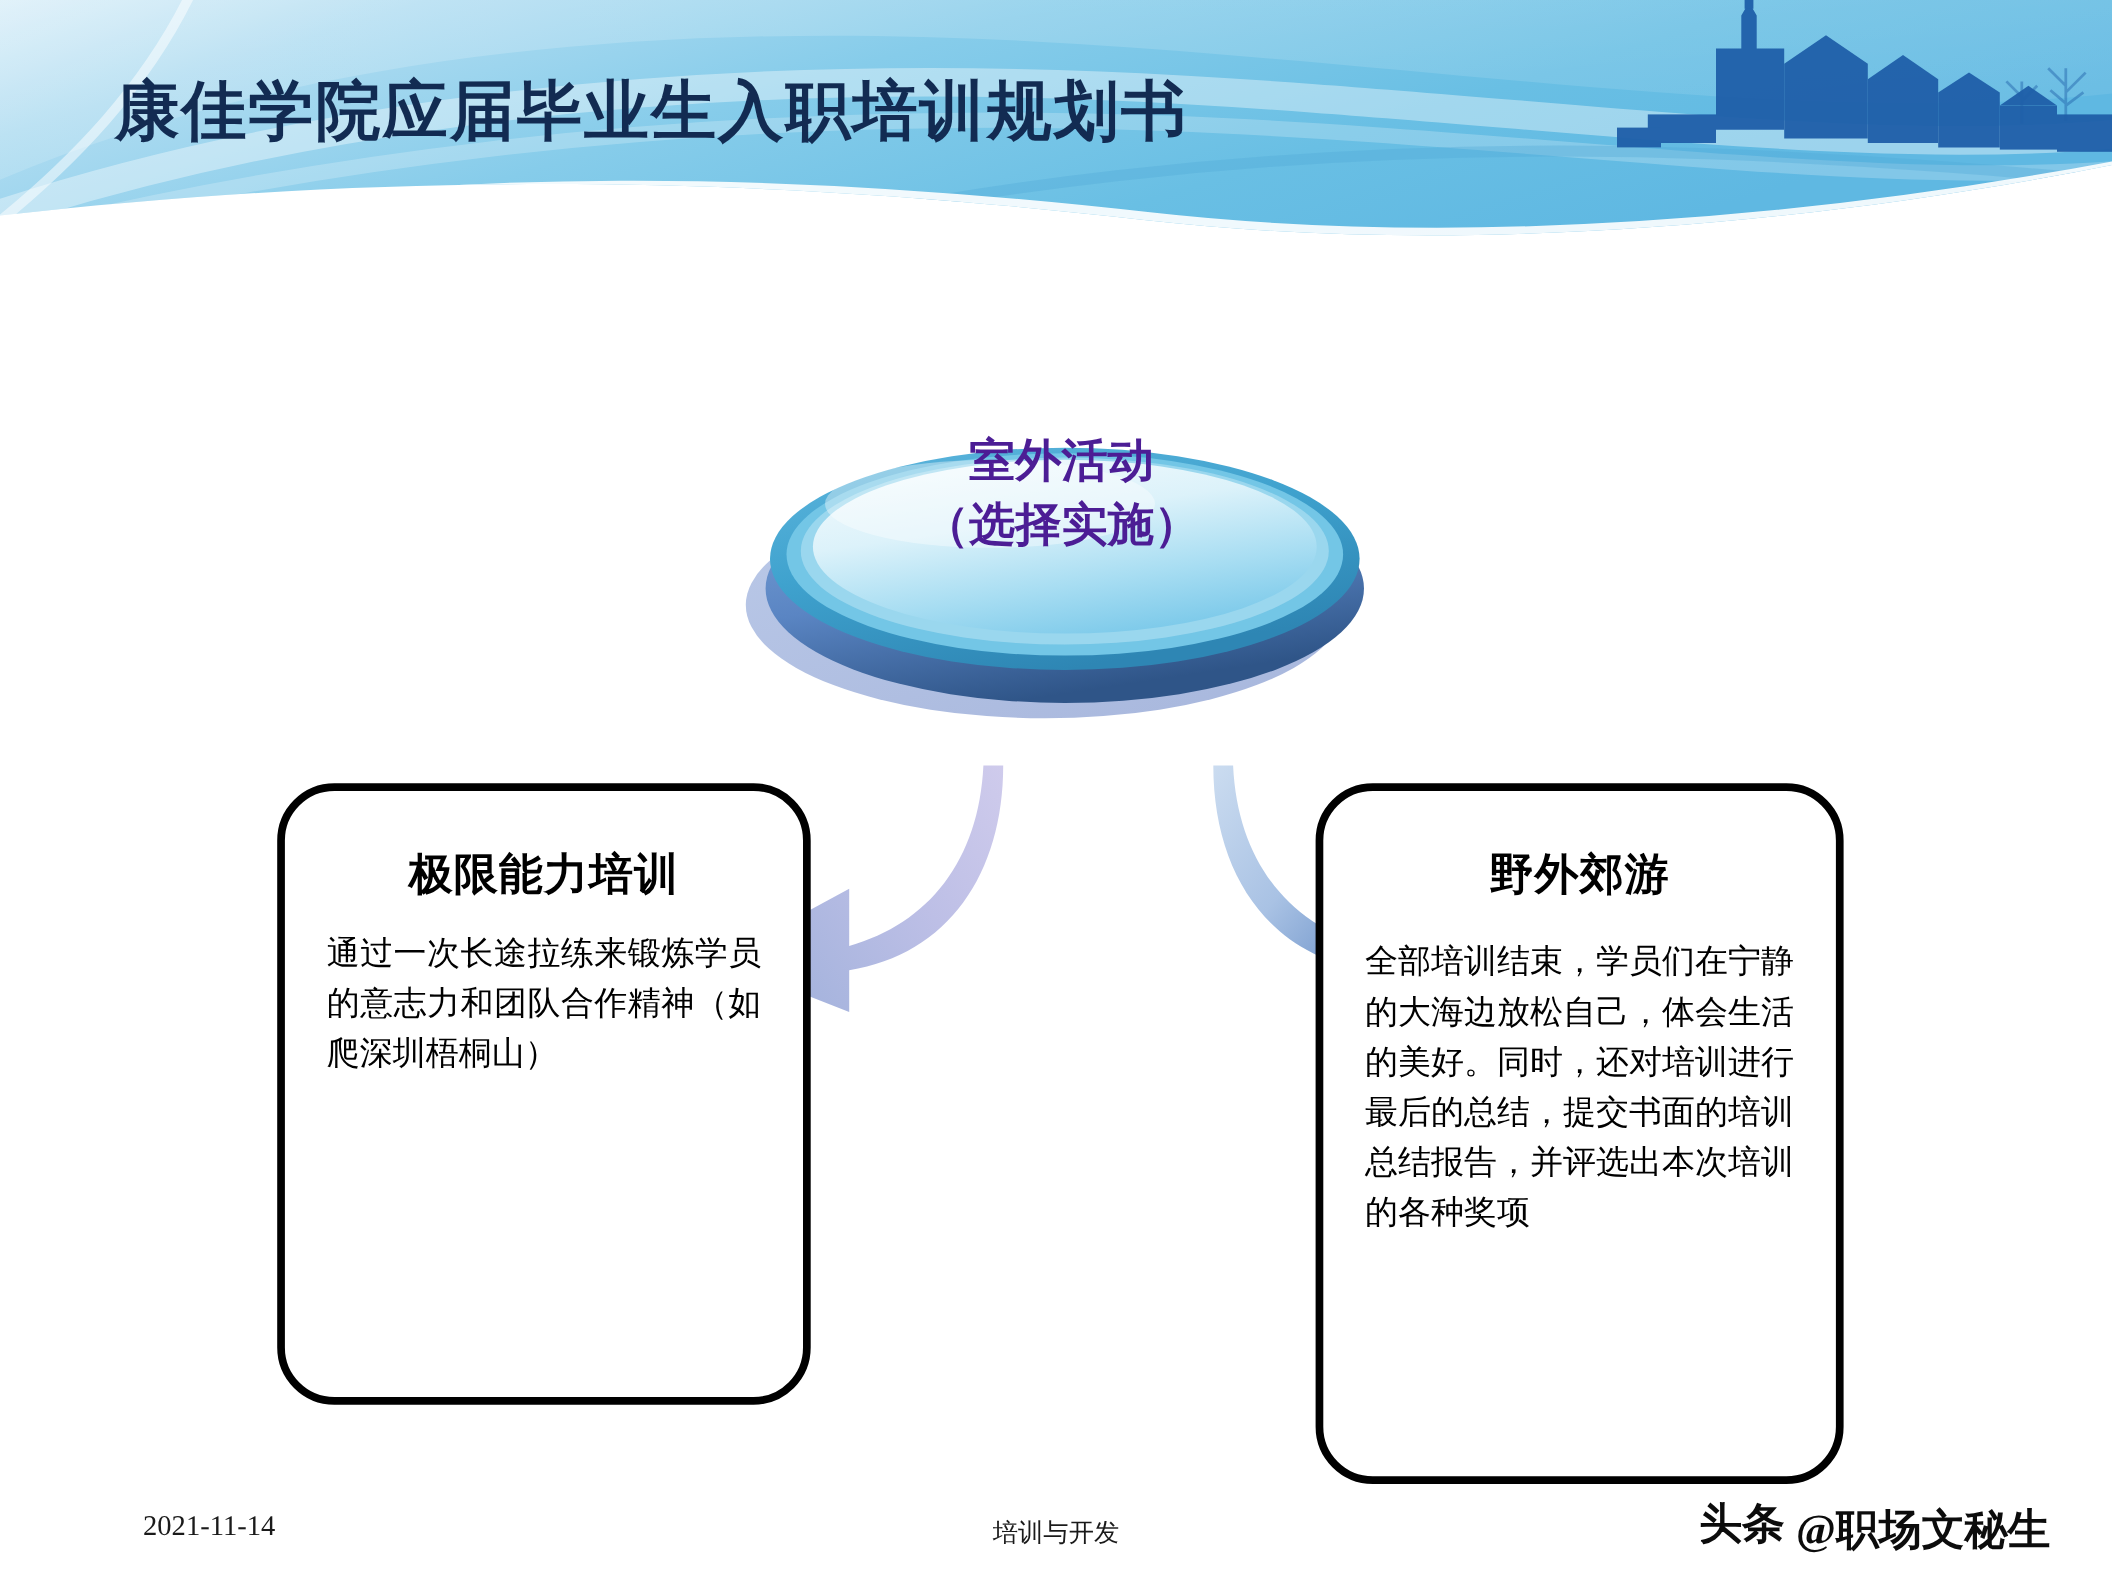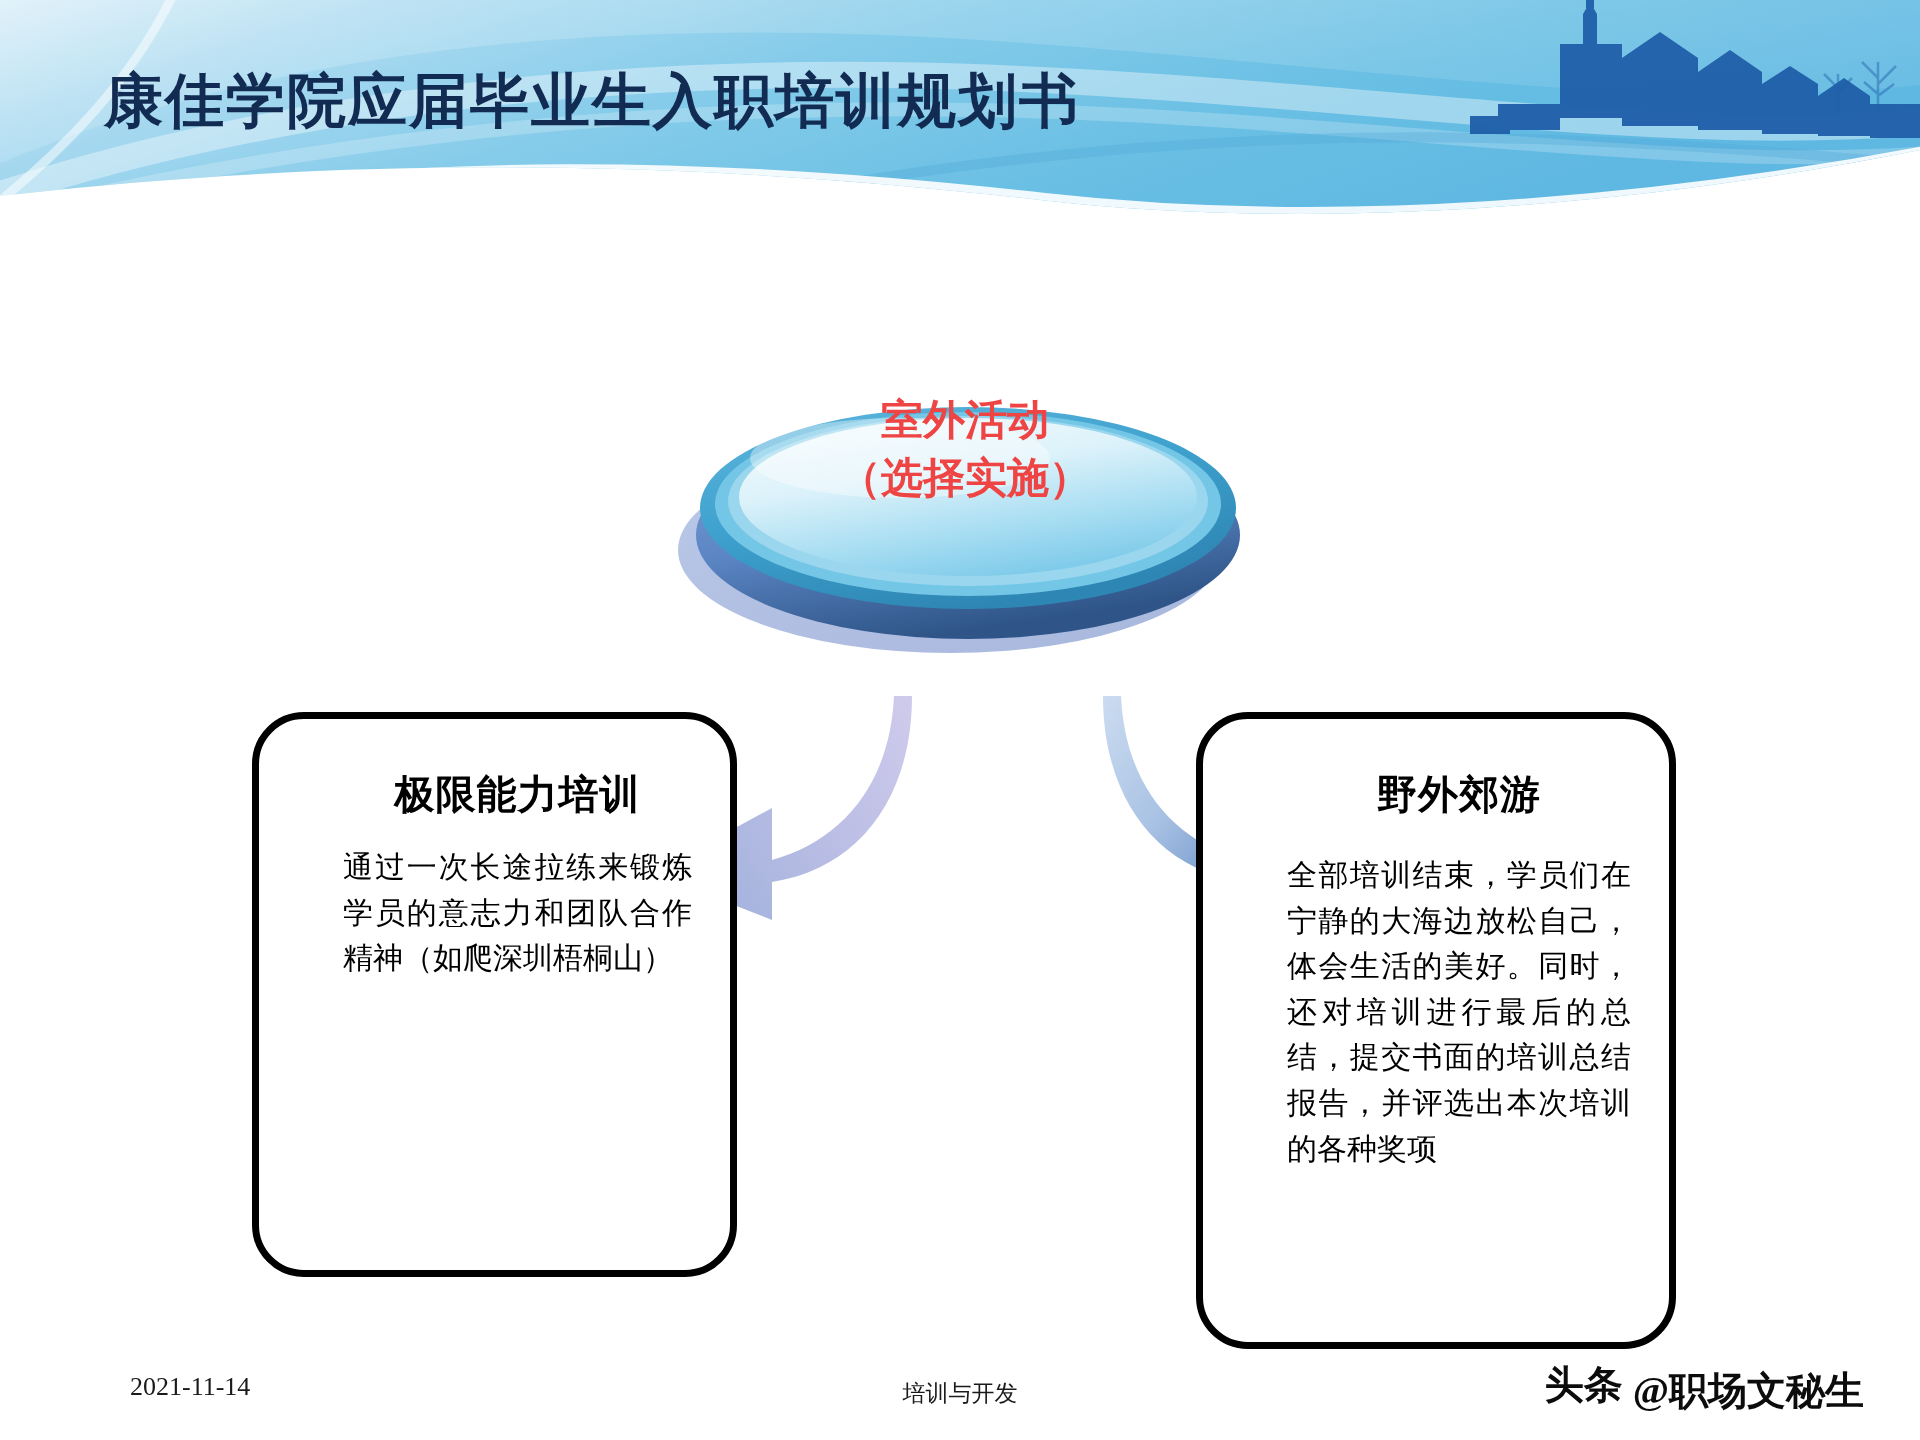--- a/index.html
+++ b/index.html
@@ -48,21 +48,21 @@
     z-index: 3;
   }
   .ellipse-text {
     position: absolute;
     left: 0;
     top: 52px;
     width: 630px;
     text-align: center;
     font-size: 42px;
     font-weight: 700;
-    color: #ef4444;
+    color: #4c1d95;
     line-height: 1.38;
     z-index: 5;
     pointer-events: none;
   }
   .ellipse-text .l2 { display: block; }
 
   
   .arrow-left, .arrow-right {
     position: absolute;
     z-index: 2;
@@ -71,21 +71,20 @@
   .arrow-right { left: 1085px; top: 690px; }
 
   
   .box {
     position: absolute;
     border: 7px solid #000000;
     border-radius: 52px;
     background: #ffffff;
     box-sizing: border-box;
     z-index: 4;
-    padding-left: 46px;
   }
   .box-left  { left: 252px;  top: 712px; width: 485px; height: 565px; }
   .box-right { left: 1196px; top: 712px; width: 480px; height: 637px; }
 
   .box-title {
     text-align: center;
     font-size: 40px;
     font-weight: 700;
     color: #000000;
     margin-top: 48px;

